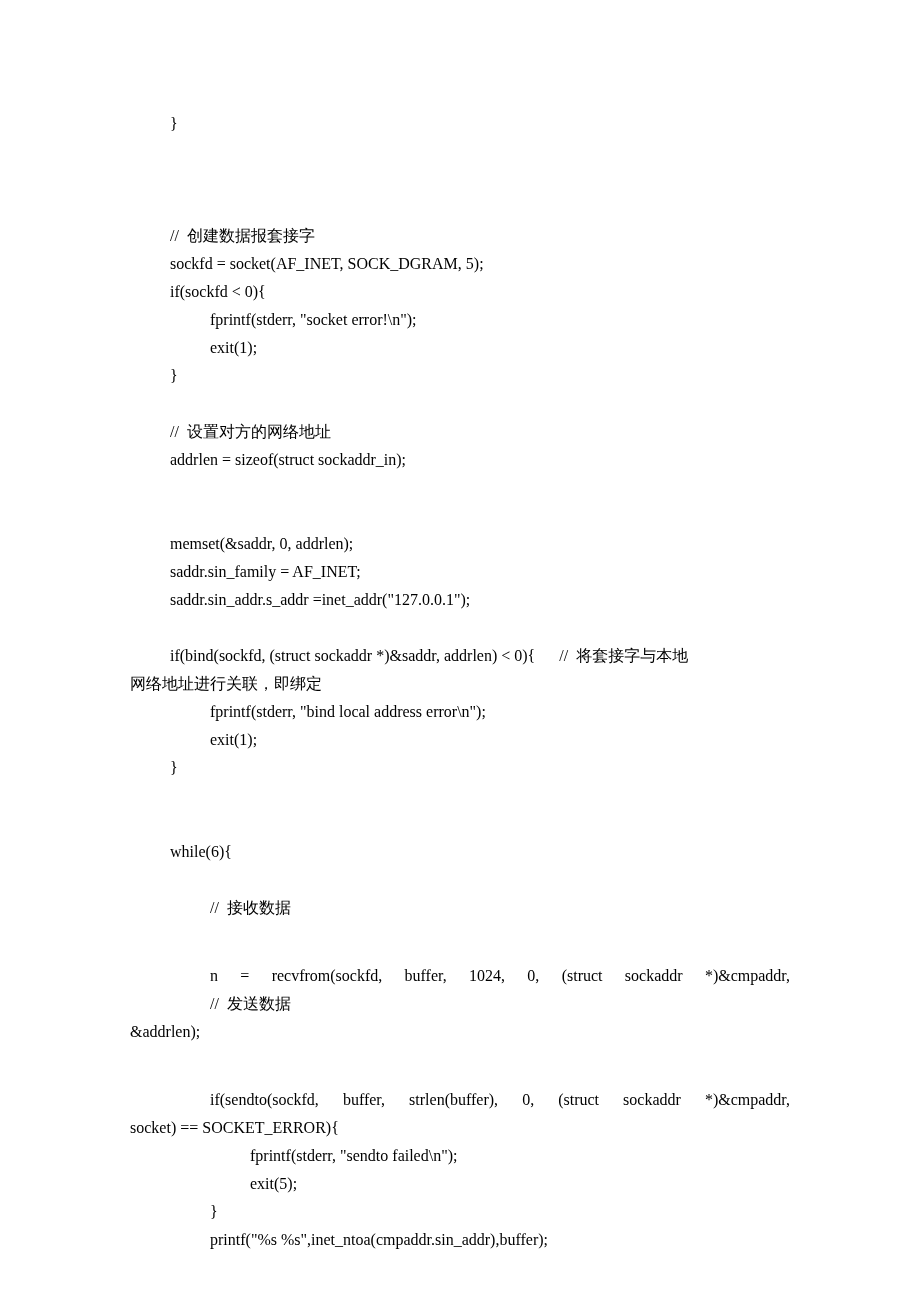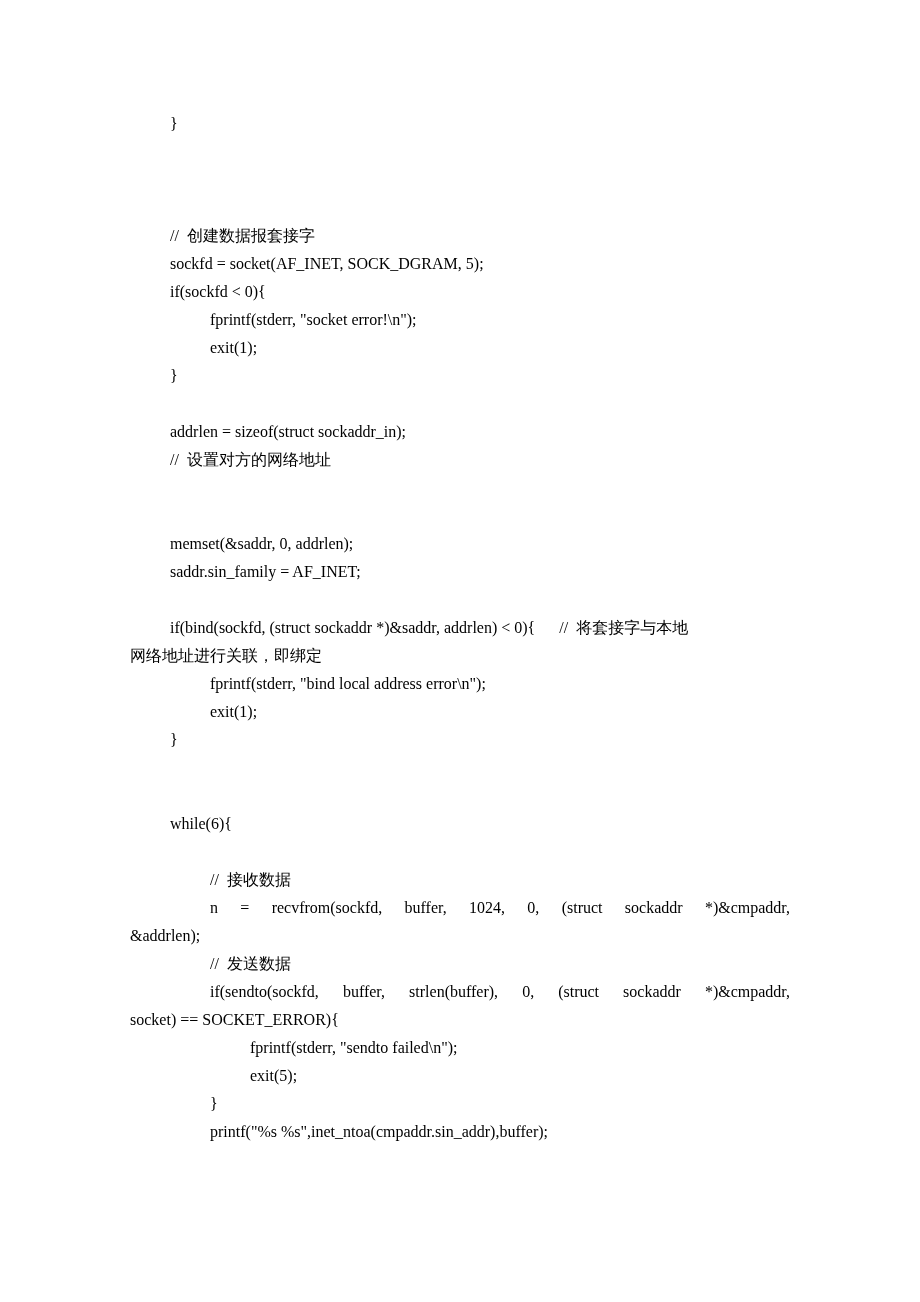--- a/index.html
+++ b/index.html
@@ -17,20 +17,21 @@
   }
   .line {
     white-space: pre-wrap;
   }
   .blank {
     height: 28px;
   }
   .justify {
     text-align: justify;
     text-align-last: justify;
+    margin-top: 40px;
   }
   .ind1 { padding-left: 40px; }
   .ind2 { padding-left: 80px; }
   .ind3 { padding-left: 120px; }
 </style>
 </head>
 <body>
 
 <div class="page">
 
@@ -40,44 +41,45 @@
   <div class="blank"></div>
 
   <div class="line ind1">//  创建数据报套接字</div>
   <div class="line ind1">sockfd = socket(AF_INET, SOCK_DGRAM, 5);</div>
   <div class="line ind1">if(sockfd &lt; 0){</div>
   <div class="line ind2">fprintf(stderr, "socket error!\n");</div>
   <div class="line ind2">exit(1);</div>
   <div class="line ind1">}</div>
   <div class="blank"></div>
 
+  <div class="line ind1">//  设置对方的网络地址</div>
   <div class="line ind1">addrlen = sizeof(struct sockaddr_in);</div>
-  <div class="line ind1">//  设置对方的网络地址</div>
   <div class="blank"></div>
   <div class="blank"></div>
 
   <div class="line ind1">memset(&amp;saddr, 0, addrlen);</div>
   <div class="line ind1">saddr.sin_family = AF_INET;</div>
+  <div class="line ind1">saddr.sin_addr.s_addr =inet_addr("127.0.0.1");</div>
   <div class="blank"></div>
 
   <div class="line ind1">if(bind(sockfd, (struct sockaddr *)&amp;saddr, addrlen) &lt; 0){      //  将套接字与本地</div>
   <div class="line">网络地址进行关联，即绑定</div>
   <div class="line ind2">fprintf(stderr, "bind local address error\n");</div>
   <div class="line ind2">exit(1);</div>
   <div class="line ind1">}</div>
   <div class="blank"></div>
   <div class="blank"></div>
 
   <div class="line ind1">while(6){</div>
   <div class="blank"></div>
 
   <div class="line ind2">//  接收数据</div>
   <div class="line ind2 justify">n  =  recvfrom(sockfd,  buffer,  1024,  0,  (struct  sockaddr  *)&amp;cmpaddr,</div>
+  <div class="line ind2">//  发送数据</div>
   <div class="line">&amp;addrlen);</div>
-  <div class="line ind2">//  发送数据</div>
   <div class="line ind2 justify">if(sendto(sockfd,  buffer,  strlen(buffer),  0,  (struct  sockaddr  *)&amp;cmpaddr,</div>
   <div class="line">socket) == SOCKET_ERROR){</div>
   <div class="line ind3">fprintf(stderr, "sendto failed\n");</div>
   <div class="line ind3">exit(5);</div>
   <div class="line ind2">}</div>
   <div class="line ind2">printf("%s %s",inet_ntoa(cmpaddr.sin_addr),buffer);</div>
 
 </div>
 
 </body></html>

